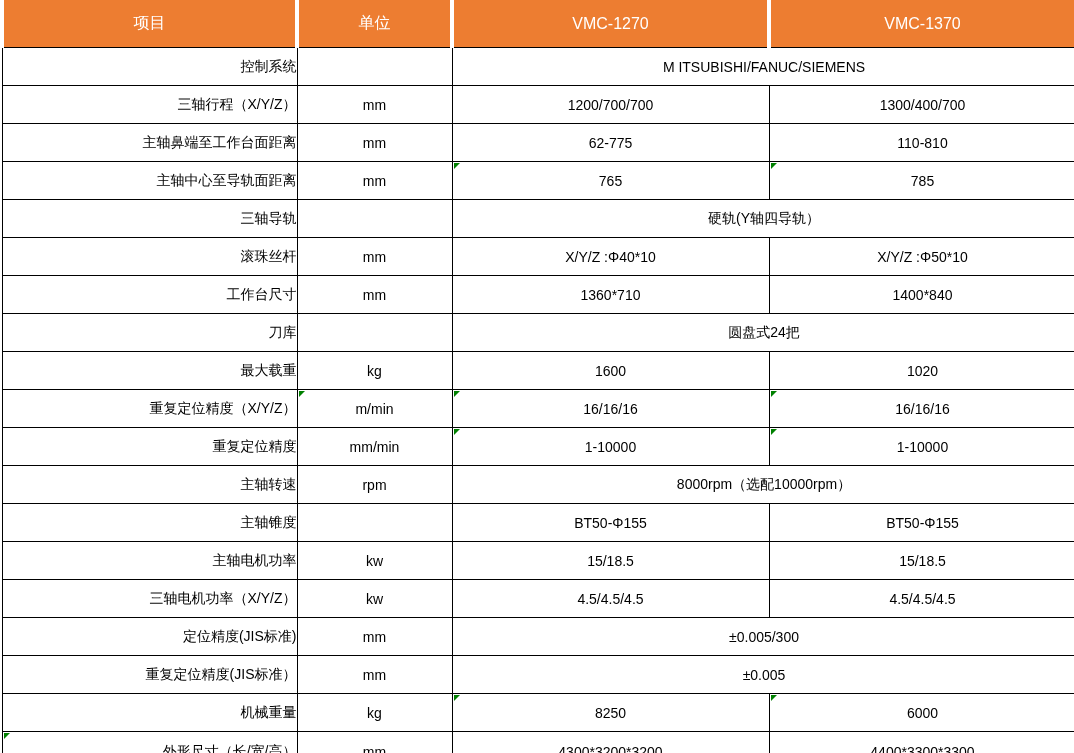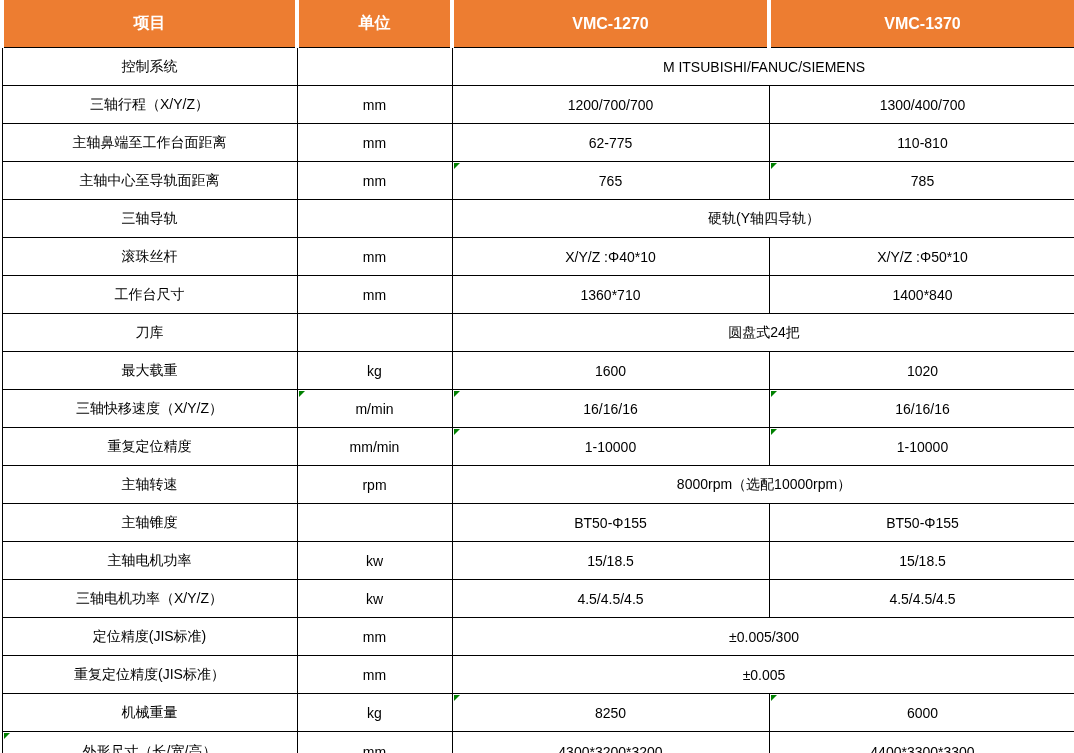--- a/index.html
+++ b/index.html
@@ -17,42 +17,42 @@
     border-collapse: collapse;
     table-layout: fixed;
     width: 1074px;
     font-family: "Liberation Sans", "DejaVu Sans", sans-serif;
     color: #000000;
   }
   table.spec th {
     background: #ED7D31;
     color: #ffffff;
     font-size: 16px;
-    font-weight: bold;
+    font-weight: normal;
     height: 47px;
     text-align: center;
     vertical-align: middle;
     border-left: 4px solid #ffffff;
     border-right: 4px solid #ffffff;
     border-top: none;
     border-bottom: 1px solid #000000;
     padding: 0;
   }
   table.spec td {
     border: 1px solid #000000;
     background: #ffffff;
     font-size: 14px;
     height: 37px;
     vertical-align: middle;
     position: relative;
     padding: 0;
   }
   table.spec tbody tr:last-child td { height: 40px; }
   td.item {
-    text-align: center;
+    text-align: right;
     padding-left: 5px;
   }
   td.unit, td.value, td.merged {
     text-align: center;
   }
   .flag {
     position: absolute;
     top: 1px;
     left: 1px;
     width: 0;
@@ -126,21 +126,21 @@
           <td class="unit"><span></span></td>
           <td class="merged" colspan="2"><span>圆盘式24把</span></td>
         </tr>
         <tr>
           <td class="item"><span>最大载重</span></td>
           <td class="unit"><span>kg</span></td>
           <td class="value"><span>1600</span></td>
           <td class="value"><span>1020</span></td>
         </tr>
         <tr>
-          <td class="item"><span>三轴快移速度（X/Y/Z）</span></td>
+          <td class="item"><span>重复定位精度（X/Y/Z）</span></td>
           <td class="unit"><span>m/min</span><i class="flag"></i></td>
           <td class="value"><span>16/16/16</span><i class="flag"></i></td>
           <td class="value"><span>16/16/16</span><i class="flag"></i></td>
         </tr>
         <tr>
           <td class="item"><span>重复定位精度</span></td>
           <td class="unit"><span>mm/min</span></td>
           <td class="value"><span>1-10000</span><i class="flag"></i></td>
           <td class="value"><span>1-10000</span><i class="flag"></i></td>
         </tr>

